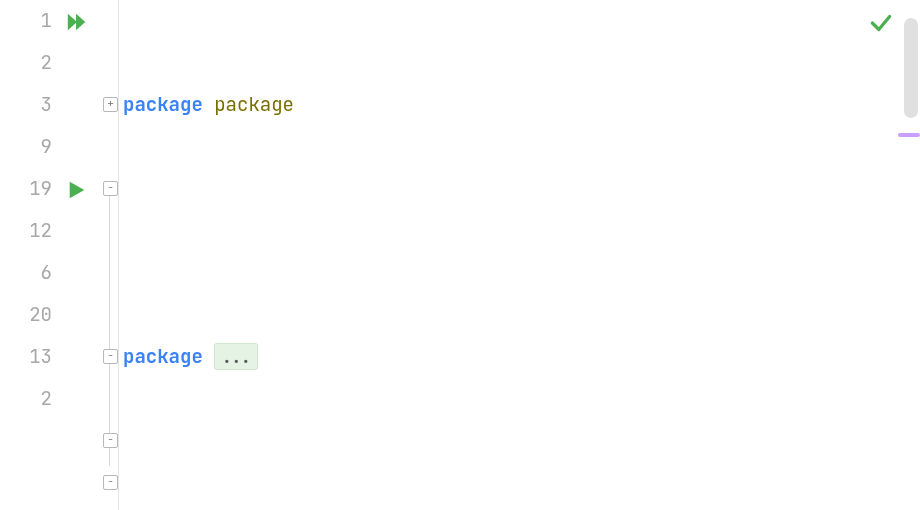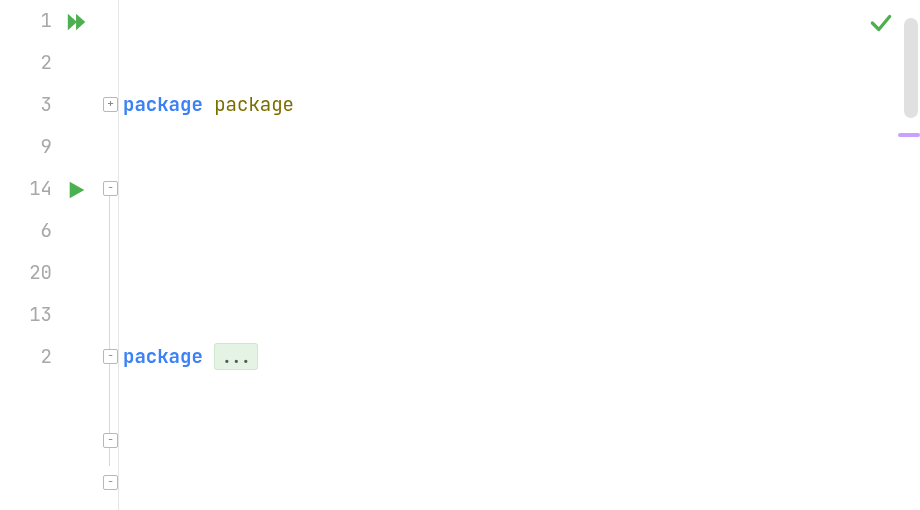--- a/index.html
+++ b/index.html
@@ -115,21 +115,22 @@
 </head>
 <body>
 
 <div class="editor">
 
   <div class="gutter">
     <div class="num">1</div>
     <div class="num">2</div>
     <div class="num">3</div>
     <div class="num">9</div>
-    <div class="num">14</div>
+    <div class="num">19</div>
+    <div class="num">12</div>
     <div class="num">6</div>
     <div class="num">20</div>
     <div class="num">13</div>
     <div class="num">2</div>
   </div>
 
   <div class="run-gutter">
     <span class="icon" style="top:11px">
       <svg viewBox="0 0 24 24" width="22" height="22">
           <path d="M2 3 L12 12 L2 21 Z" fill="#4caf50"></path>

